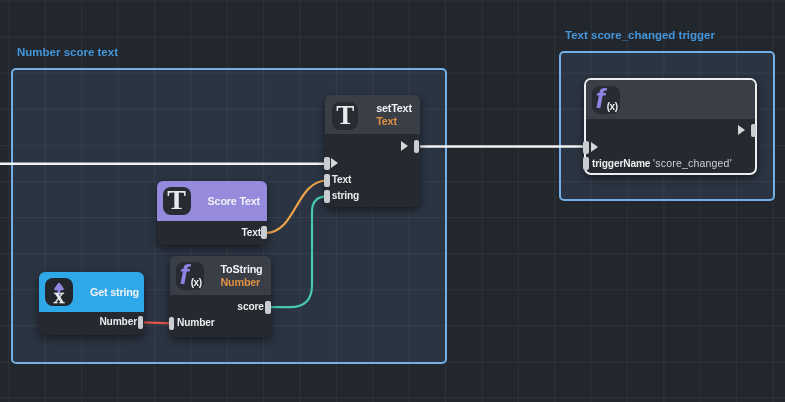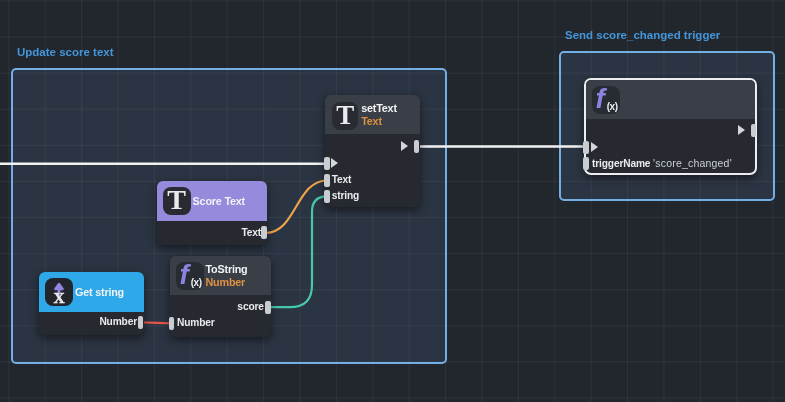--- a/index.html
+++ b/index.html
@@ -43,21 +43,21 @@
   .icon .f{
     position:absolute;left:4px;top:-3px;
     font-family:"Liberation Sans",sans-serif;font-weight:bold;font-style:italic;
     color:#8c82e0;font-size:28px;line-height:32px;
   }
   .icon .fx{
     position:absolute;right:2px;bottom:2px;color:#e9ebee;
     font-size:10px;font-weight:bold;line-height:10px;letter-spacing:-0.5px;
   }
   .title{
-    position:absolute;left:36px;color:#f0f2f4;font-size:10.8px;font-weight:bold;
+    position:absolute;left:51px;color:#f0f2f4;font-size:10.8px;font-weight:bold;
     letter-spacing:-0.2px;white-space:pre;line-height:13px;
   }
   .sub{color:#de9140;}
   .pb{
     position:absolute;width:5.5px;height:13px;border-radius:2px;
     background:#c9cdd1;z-index:4;
   }
   .tri{
     position:absolute;width:0;height:0;
     border-top:5px solid transparent;border-bottom:5px solid transparent;
@@ -68,22 +68,22 @@
     letter-spacing:-0.15px;white-space:pre;line-height:12px;text-align:right;
   }
   .pval{color:#ccd0d5;font-weight:normal;font-size:10.5px;letter-spacing:0.2px;}
 </style>
 </head>
 <body>
 <div id="canvas">
 
   <div class="group" style="left:11px;top:67.5px;width:436px;height:296px;"></div>
   <div class="group" style="left:558.5px;top:50.5px;width:216.5px;height:150px;"></div>
-  <div class="glabel" style="left:17px;top:46px;">Update score text</div>
-  <div class="glabel" style="left:565px;top:28.5px;">Send score_changed trigger</div>
+  <div class="glabel" style="left:17px;top:46px;">Number score text</div>
+  <div class="glabel" style="left:565px;top:28.5px;">Text score_changed trigger</div>
 
   <svg class="wires" width="785" height="402" fill="none">
     <path d="M0,163.7 H326" stroke="#f1f1f1" stroke-width="2.5"></path>
     <path d="M418,146.6 H586" stroke="#f1f1f1" stroke-width="2.5"></path>
     <path d="M266,232.9 C296,232.9 296,180.5 327,180.5" stroke="#eda449" stroke-width="2.2"></path>
     <path d="M268,307.2 H290 Q312,307.2 312,285 V212 Q312,196.4 327,196.4" stroke="#46c9ab" stroke-width="2.2"></path>
     <path d="M142,322.3 L172,323.3" stroke="#e2564a" stroke-width="2.2"></path>
   </svg>
 
   <div class="node" style="left:325.2px;top:95.3px;width:94.8px;height:111.7px;">

